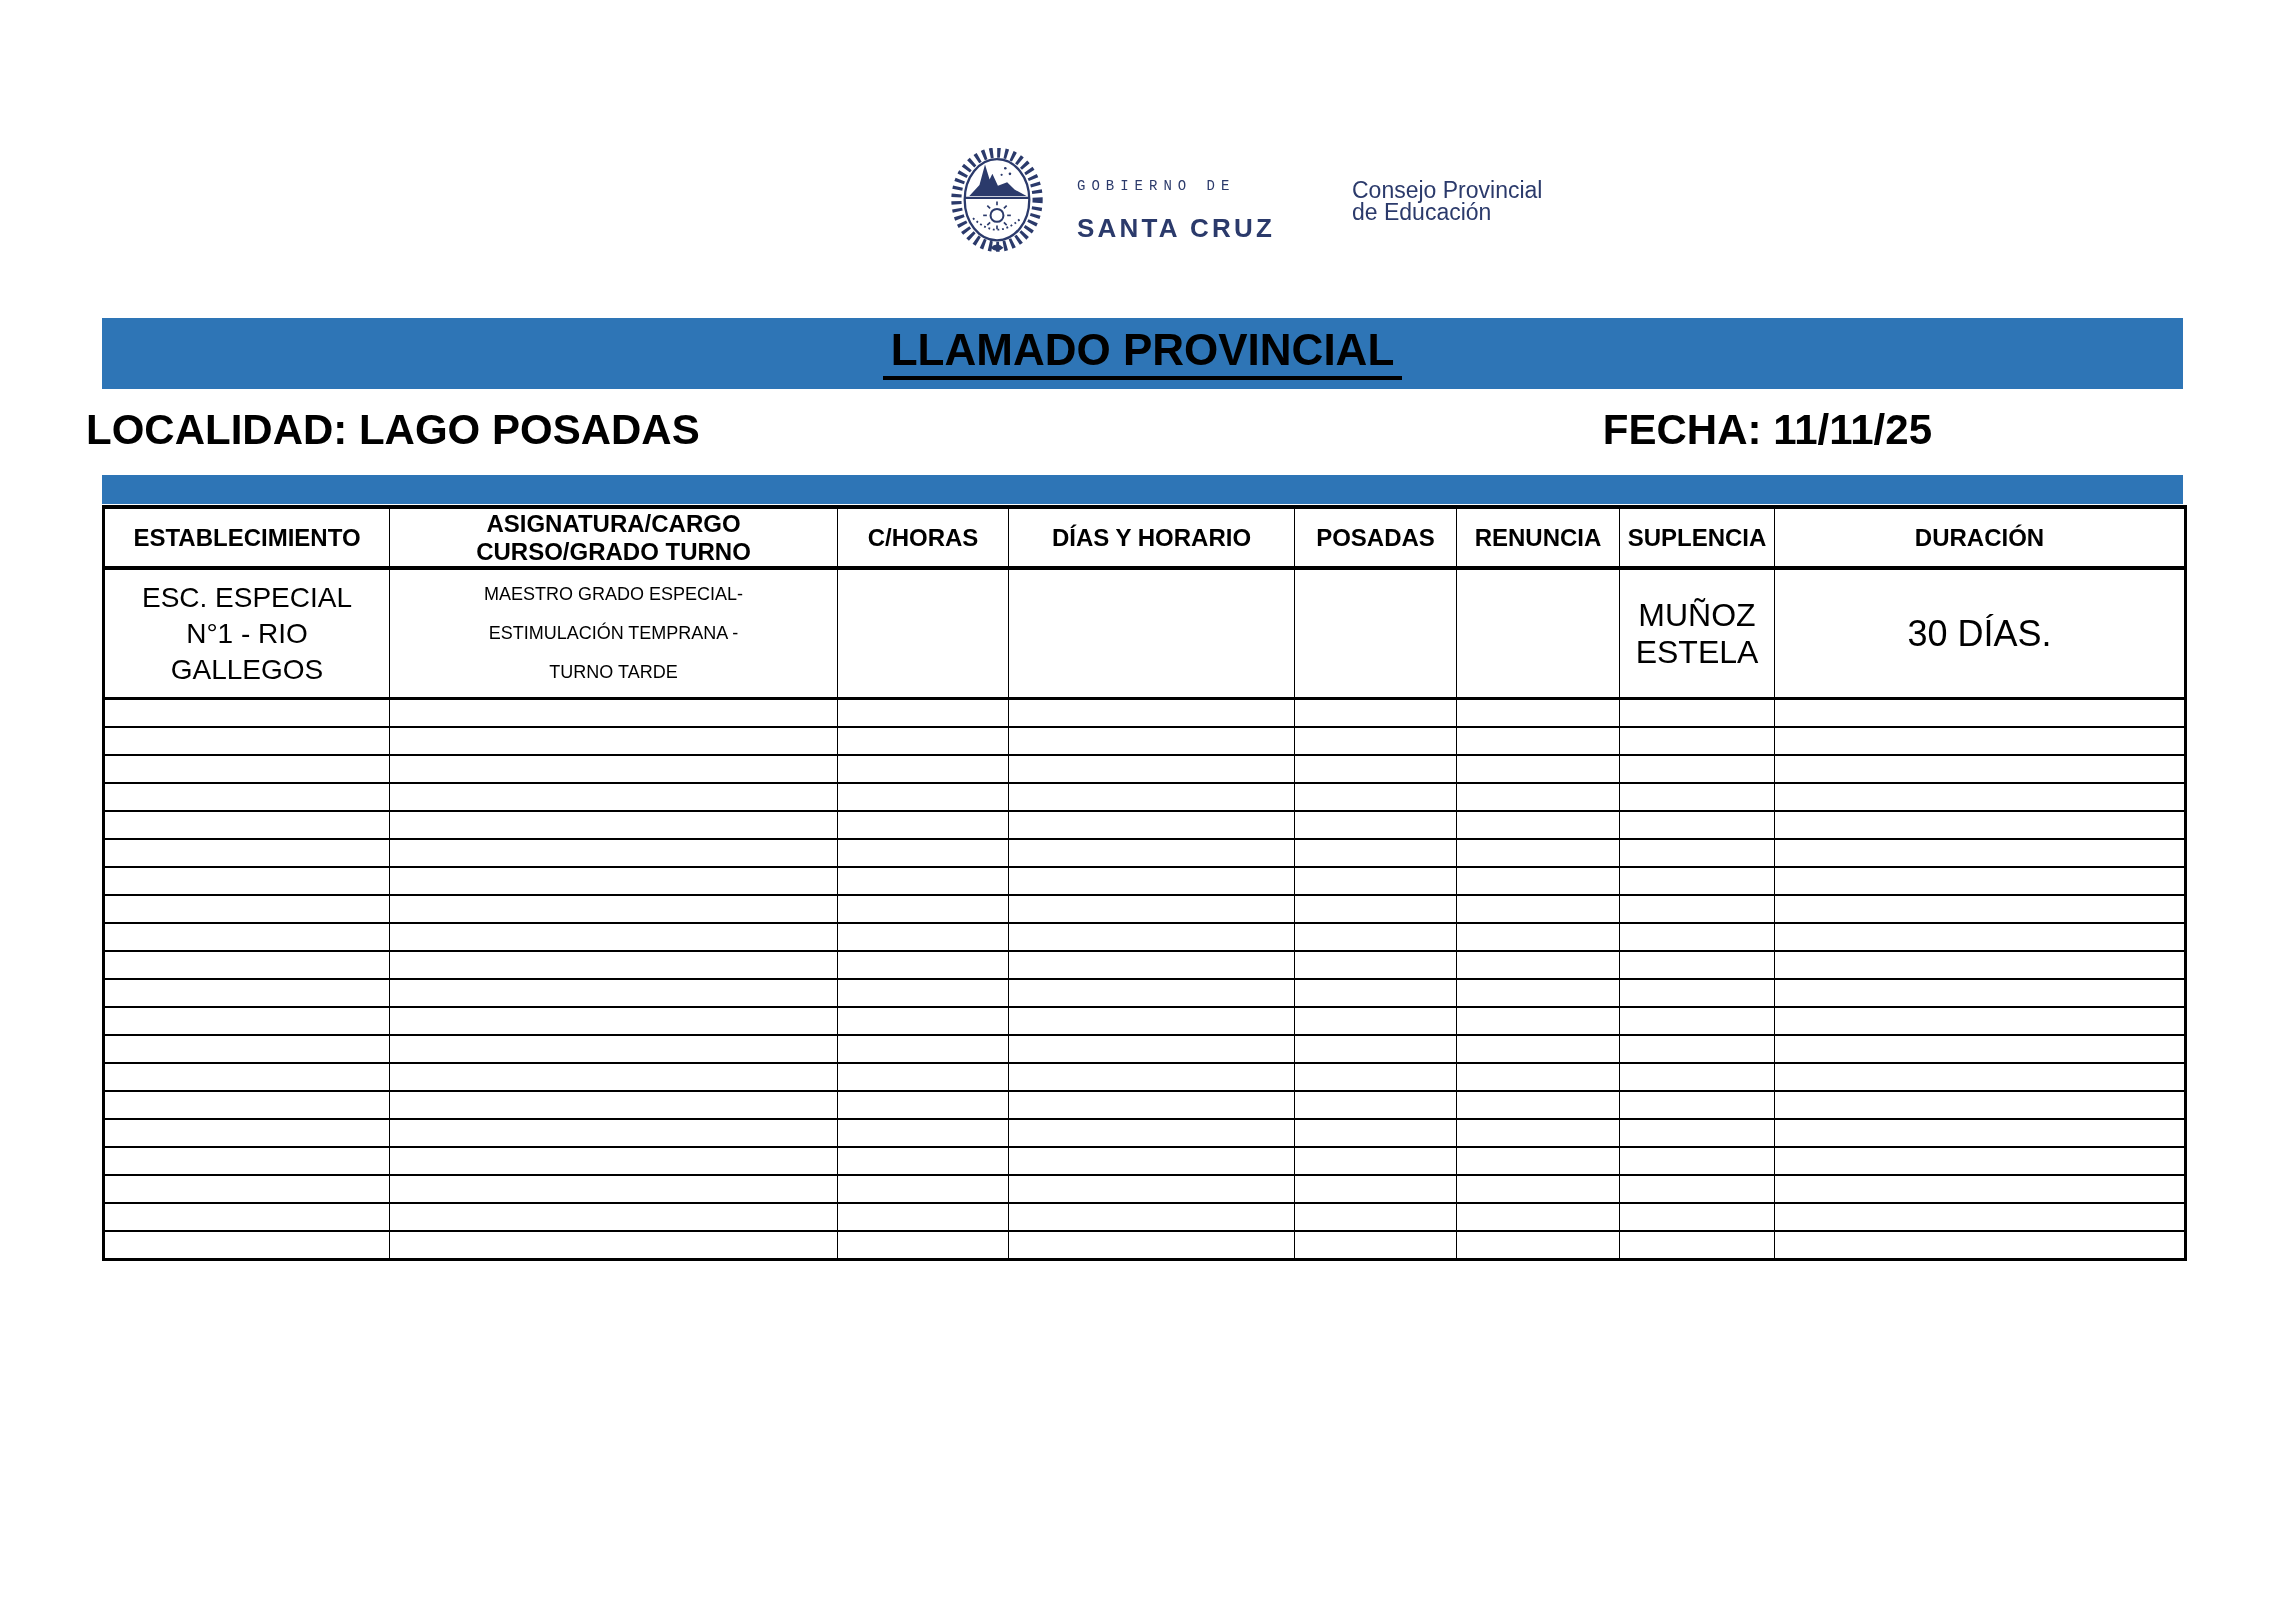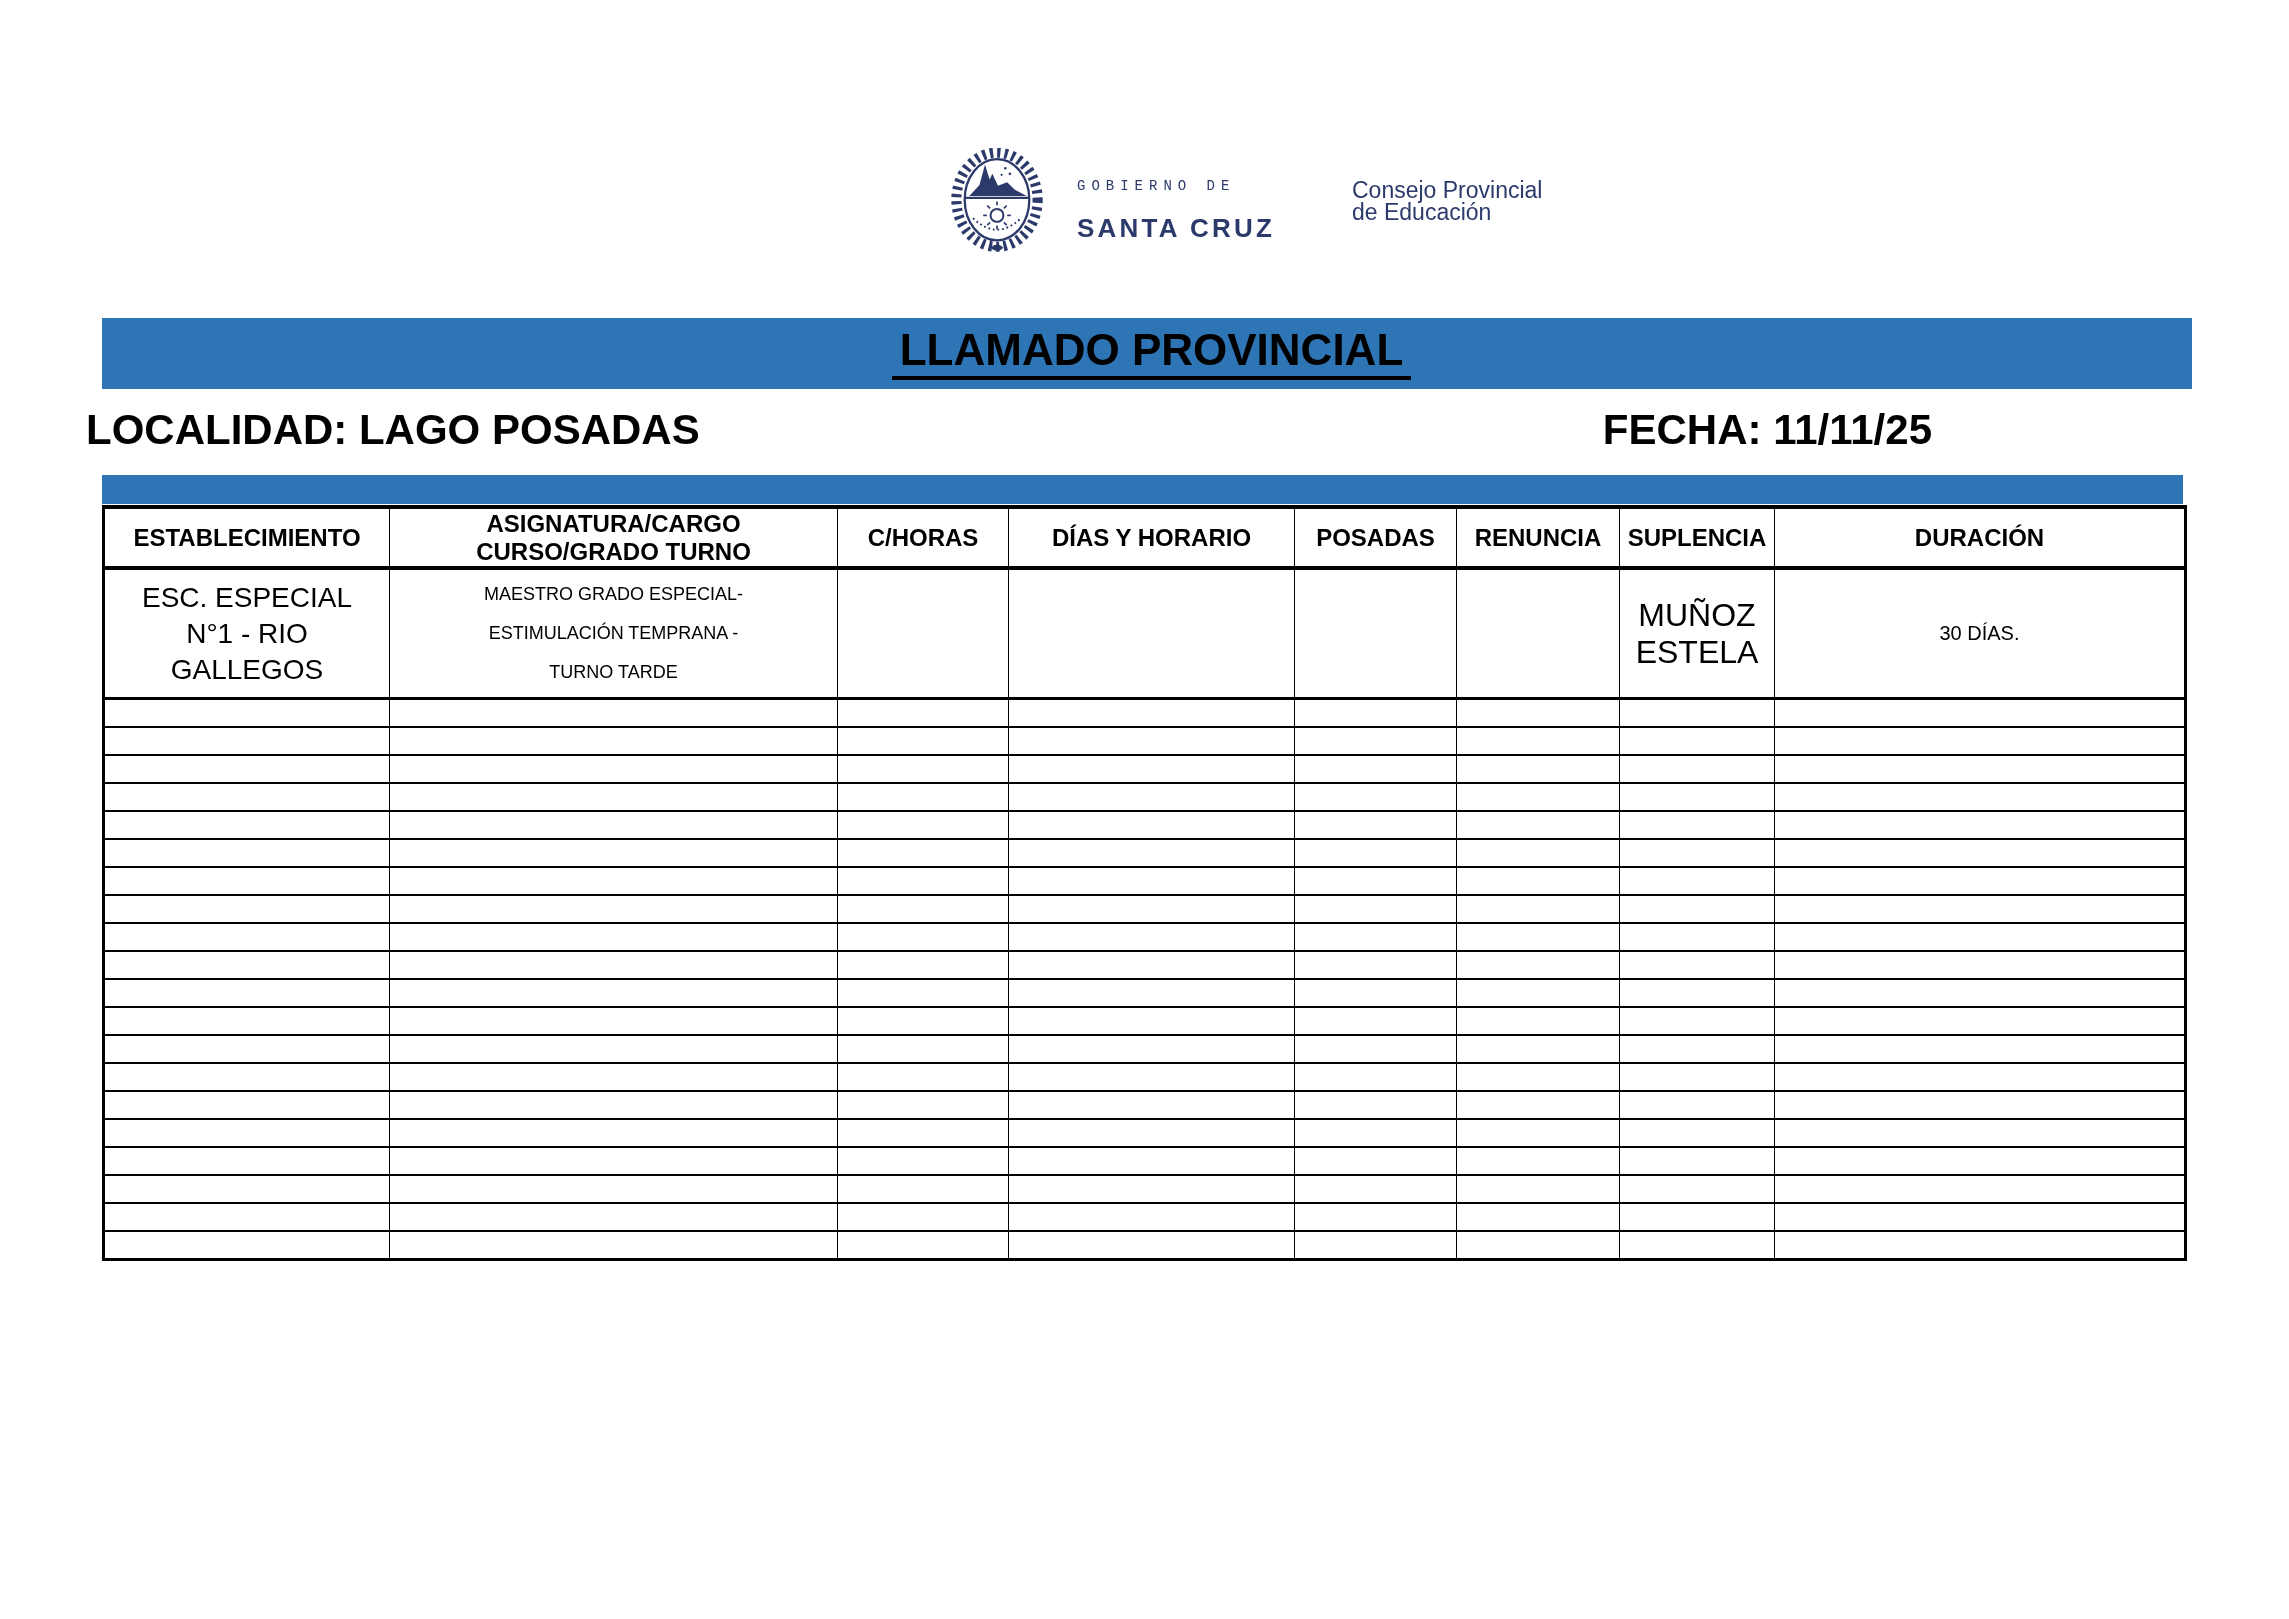--- a/index.html
+++ b/index.html
@@ -9,21 +9,21 @@
   }
   
   .crest{position:absolute;left:949px;top:148px;}
   .logo-text{position:absolute;left:1077px;top:178px;color:#2B3A6B;}
   .gov-line{font-size:14px;letter-spacing:6px;font-weight:400;white-space:nowrap;font-family:Liberation Mono, monospace;}
   .gov-name{font-size:26px;font-weight:700;letter-spacing:3.2px;white-space:nowrap;margin-top:19px;}
   .council{position:absolute;left:1340px;top:179px;color:#2B3A6B;font-size:23px;line-height:22px;font-weight:400;white-space:nowrap;margin-left:12px;}
   
   .banner{
     position:absolute;left:102px;top:318px;width:2081px;height:71px;
-    background:#2E75B6;display:flex;align-items:center;justify-content:center;padding-left:9px;
+    background:#2E75B6;display:flex;align-items:center;justify-content:center;
   }
   .banner-title{
     font-size:44px;font-weight:700;color:#000;
     border-bottom:4.6px solid #000;padding:0 7.4px 3.7px 7.4px;line-height:1.05;
   }
   
   .info-row{
     position:absolute;left:86px;top:406px;width:2081px;
     display:flex;justify-content:space-between;align-items:baseline;
     font-size:42px;font-weight:700;
@@ -39,21 +39,21 @@
     white-space:pre-line;overflow:hidden;padding:0 3.7px;
   }
   th{
     height:57px;font-size:24px;font-weight:700;line-height:28px;
     border-top:4.6px solid #000;border-bottom:4.6px solid #000;background:#fff;
   }
   tr.data-row td{height:127px;border-bottom:3.7px solid #000;}
   td.cell-estab{font-size:28px;line-height:36px;}
   td.cell-asig{font-size:18px;line-height:39px;}
   td.cell-supl{font-size:32px;line-height:37px;}
-  td.cell-dur{font-size:20px;}
+  td.cell-dur{font-size:36px;}
   tr.empty-row td{height:26px;border-bottom:2.8px solid #000;}
 </style>
 </head>
 <body>
 
 <div class="crest">
   <svg width="96" height="108" viewBox="0 0 104 117" aria-hidden="true">
     <ellipse cx="52" cy="56" rx="44" ry="51" fill="none" stroke="#2B3A6B" stroke-width="11" stroke-dasharray="3.5 4.5"></ellipse>
     <ellipse cx="52" cy="56" rx="35" ry="44" fill="#ffffff" stroke="#2B3A6B" stroke-width="2.5"></ellipse>
     <path d="M22 52 L33 40 L39 18 L44 34 L47 28 L53 41 L63 37 L71 45 L84 52 Z" fill="#2B3A6B"></path>

